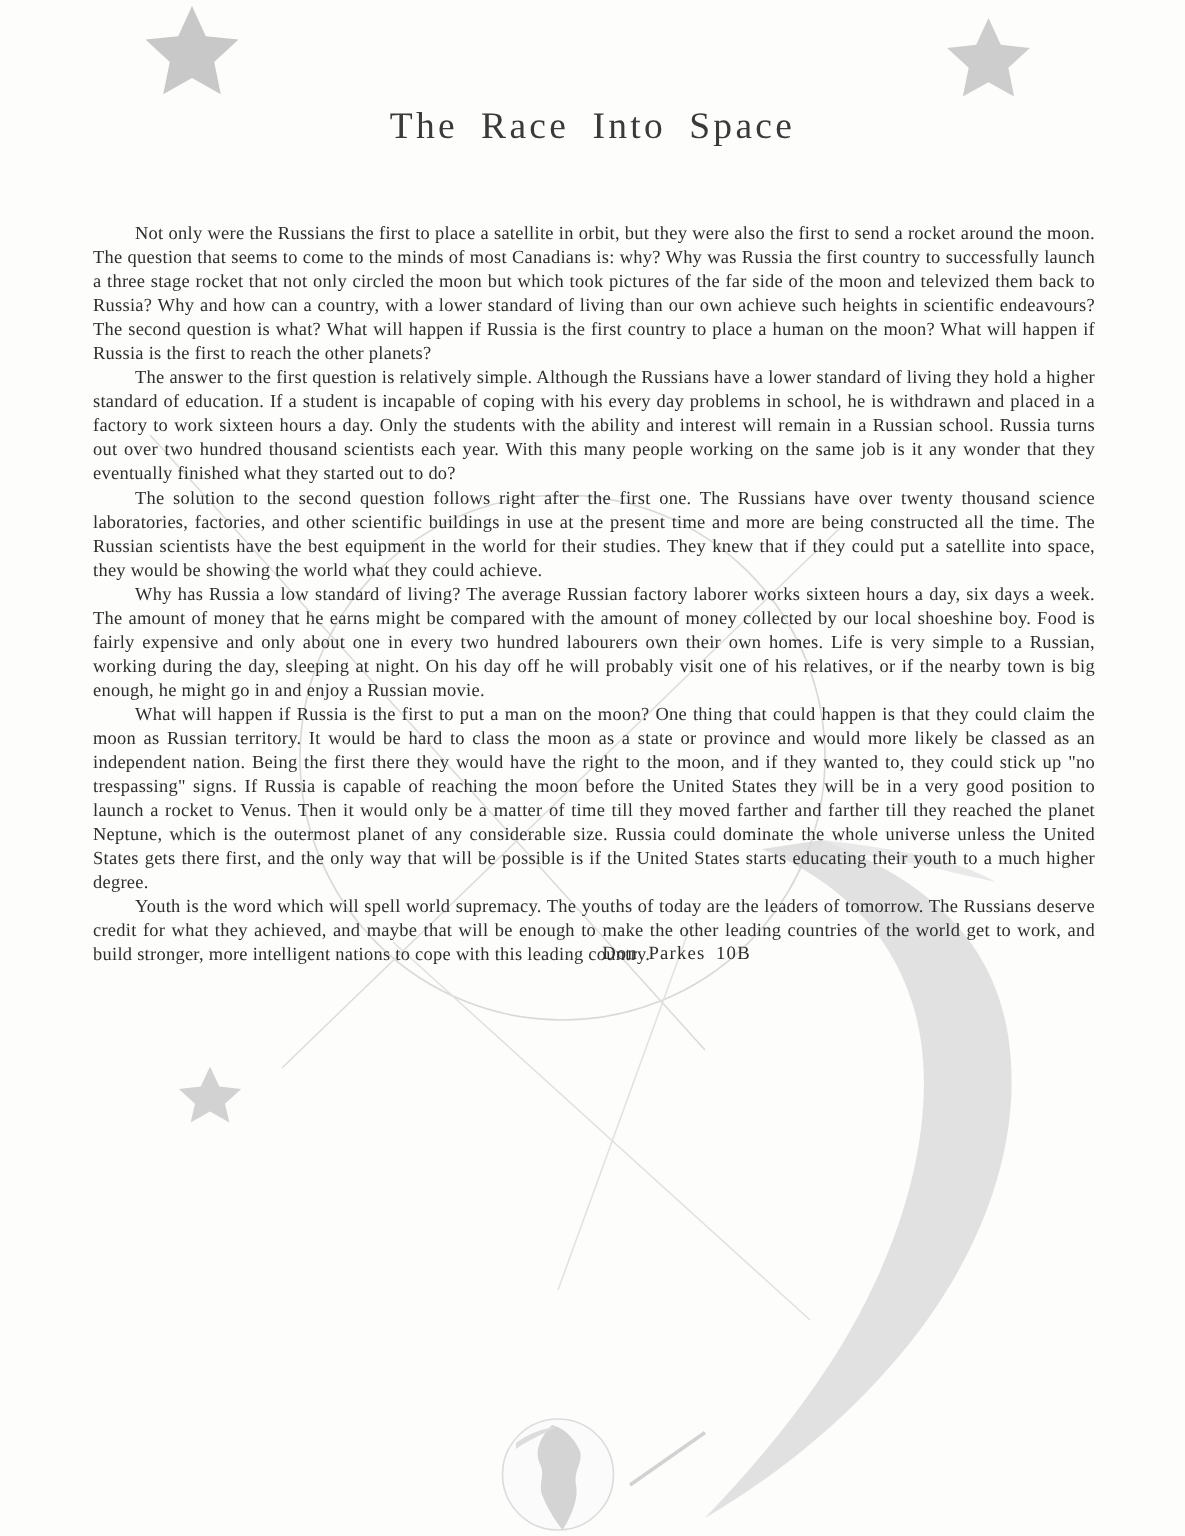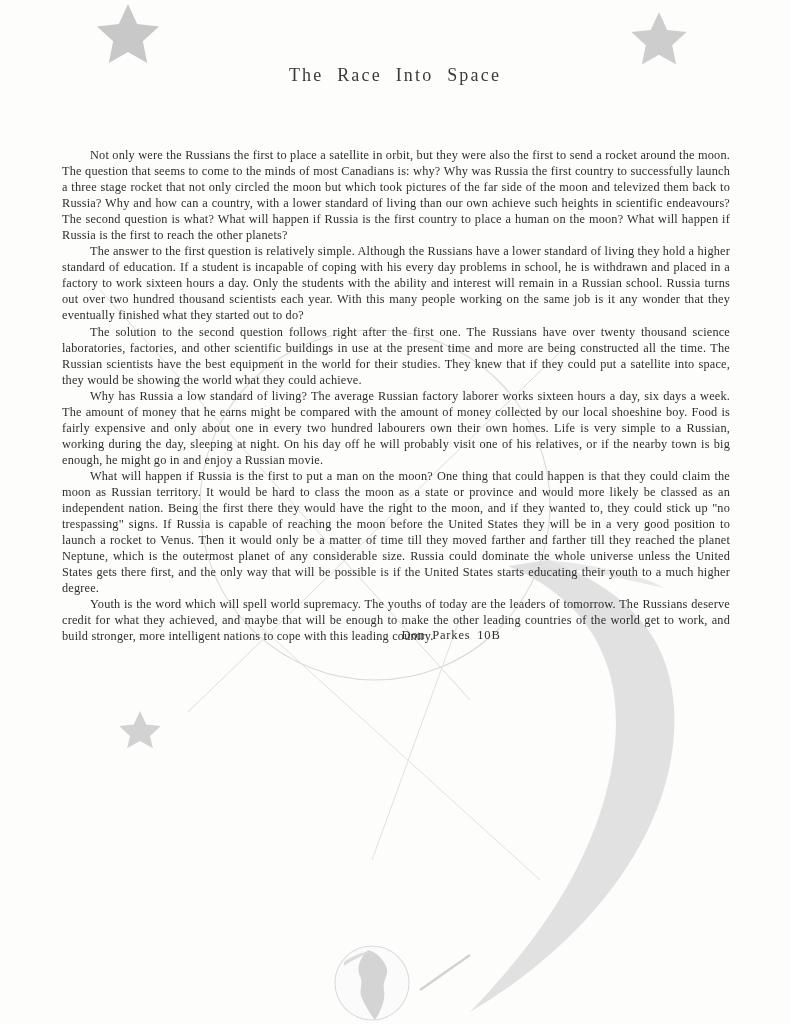--- a/index.html
+++ b/index.html
@@ -33,21 +33,21 @@
     position: relative;
     z-index: 2;
   }
 
   .doc-title {
     position: absolute;
     left: 0;
     top: 54px;
     width: 790px;
     text-align: center;
-    font-size: 18px;
+    font-size: 25px;
     line-height: 1.1;
     letter-spacing: 2.2px;
     word-spacing: 7px;
     font-weight: 400;
     color: #3a3a3a;
     font-family: "Liberation Serif", "DejaVu Serif", serif;
   }
 
   .body-block {
     position: absolute;

